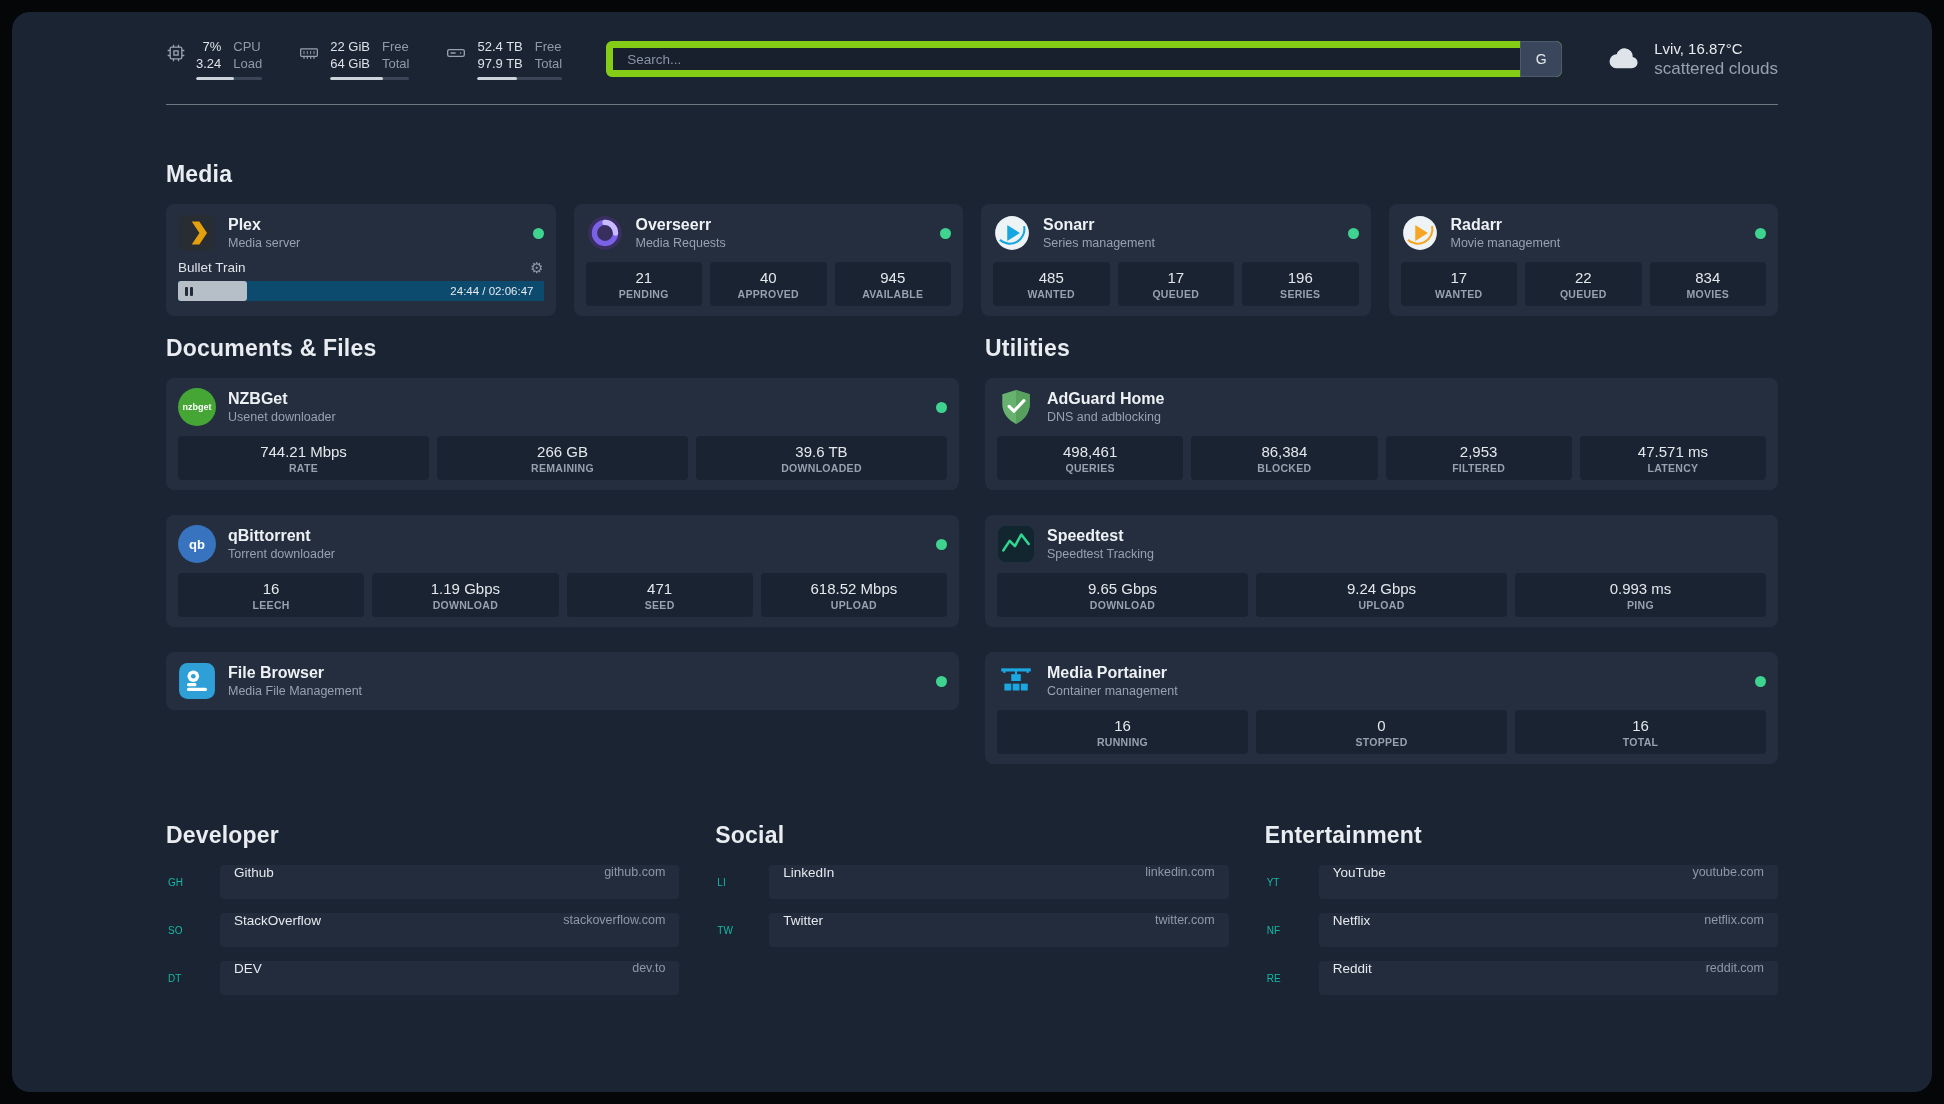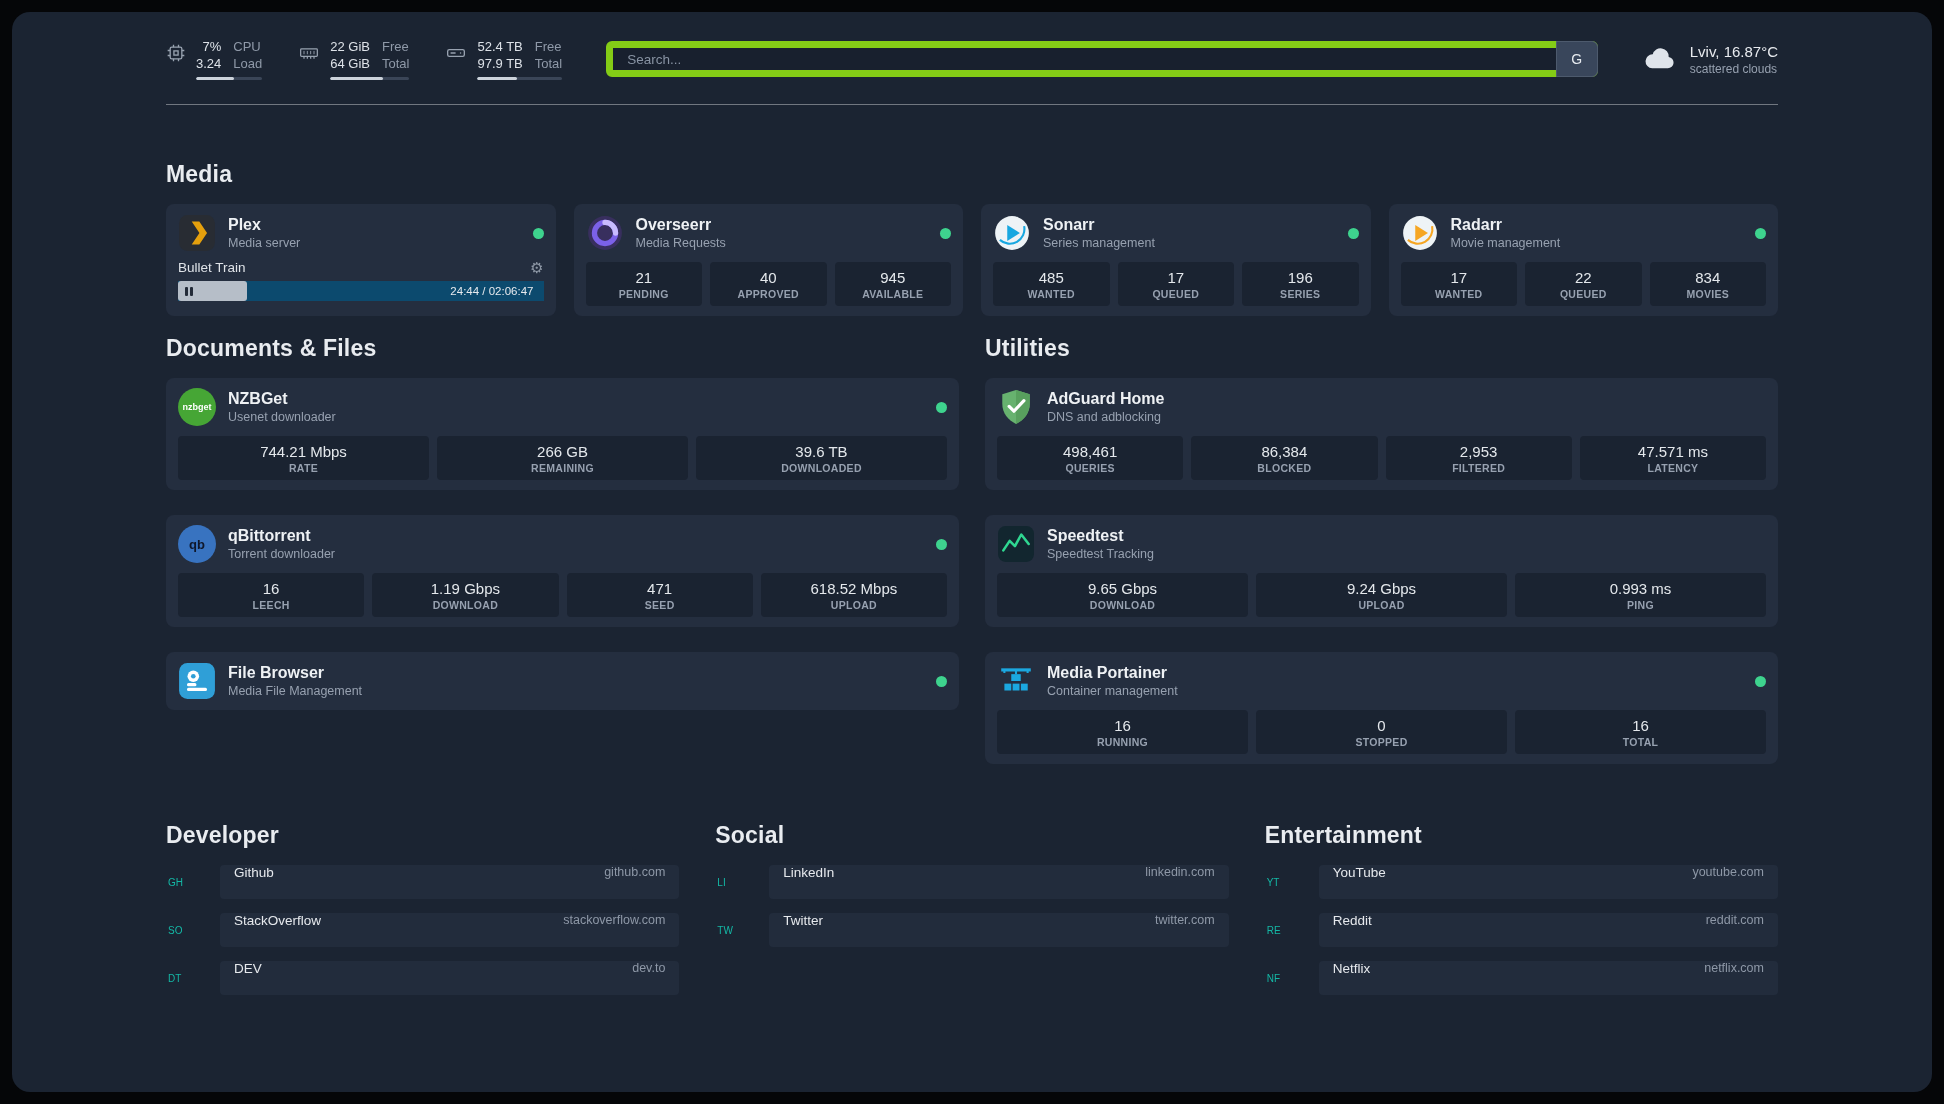--- a/index.html
+++ b/index.html
@@ -17,40 +17,40 @@
   .res-vals{text-align:right;color:#dde2e8;font-size:13px;line-height:17px}
   .res-labels{color:#8f99a8;font-size:13px;line-height:17px}
   .res-bar{height:3px;background:#3a4557;border-radius:2px;overflow:hidden}
   .res-fill{height:100%;background:#ccd3db;border-radius:2px}
   .search{flex:1;margin:0 44px;position:relative;height:36px}
   .search input{width:100%;height:100%;background:#18202e;border:7px solid #84cc16;border-radius:6px;color:#dfe4ea;font-size:13.5px;padding:0 56px 0 14px;outline:none;font-family:inherit}
   .search input::placeholder{color:#8893a3}
   .search-btn{position:absolute;right:0;top:0;height:100%;width:42px;background:#39465b;border:1px solid #4d5a6d;border-radius:0 6px 6px 0;color:#e6eaef;font-size:14px;font-family:inherit;cursor:pointer}
   .weather{display:flex;align-items:center;gap:12px}
   .w-loc{color:#e8ebef;font-size:15px}
-  .w-cond{color:#97a1b0;font-size:12px;margin-top:2px}
+  .w-cond{color:#97a1b0;font-size:17px;margin-top:2px}
   .divider{border:none;border-top:1px solid rgba(255,255,255,.38);margin-top:24px}
 
   
   h2{color:#e9ecf0;font-size:23px;font-weight:600;letter-spacing:.2px}
   .section-media{margin-top:56px}
   .media-grid{display:grid;grid-template-columns:repeat(4,1fr);gap:18px;margin-top:16px}
   .two-col{display:grid;grid-template-columns:1fr 1fr;gap:26px;margin-top:19px}
   .card-stack{display:flex;flex-direction:column;gap:25px;margin-top:16px}
 
   
   .card{background:#242e3f;border-radius:8px;padding:10px 12px}
   .card-head{display:flex;align-items:center;gap:12px}
   .svc-icon{width:38px;height:38px;flex:none}
   .svc-icon svg{display:block}
   .icon-circle{width:38px;height:38px;border-radius:50%;display:flex;align-items:center;justify-content:center}
   .nzb{background:#46a635}
   .nzb span{color:#fff;font-size:9px;font-weight:700}
   .qb{background:#3873c0}
-  .qb span{color:#0f172a;font-size:13px;font-weight:700}
+  .qb span{color:#ffffff;font-size:13px;font-weight:700}
   .svc-name{color:#eef1f4;font-size:16px;font-weight:600}
   .svc-sub{color:#97a1b0;font-size:12.5px;margin-top:2px}
   .dot{width:11px;height:11px;background:#3ed38e;border-radius:50%;margin-left:auto;flex:none}
   .stats{display:flex;gap:8px;margin-top:10px}
   .stat{flex:1;background:#1a2331;border-radius:4px;text-align:center;padding:7px 2px 6px}
   .stat-value{color:#e4e8ec;font-size:15px}
   .stat-label{color:#97a1b0;font-size:10.5px;font-weight:700;letter-spacing:.3px;margin-top:2px}
 
   
   .player{margin-top:8px}
@@ -550,31 +550,31 @@
         <h2>Entertainment</h2>
         <div class="bm-rows">
           <div class="bm-row">
             <span class="bm-abbr">YT</span>
             <a class="bm-pill">
               <span class="bm-name">YouTube</span>
               <span class="bm-url">youtube.com</span>
             </a>
           </div>
           <div class="bm-row">
+            <span class="bm-abbr">NF</span>
+            <a class="bm-pill">
+              <span class="bm-name">Netflix</span>
+              <span class="bm-url">netflix.com</span>
+            </a>
+          </div>
+          <div class="bm-row">
             <span class="bm-abbr">RE</span>
             <a class="bm-pill">
               <span class="bm-name">Reddit</span>
               <span class="bm-url">reddit.com</span>
             </a>
           </div>
-          <div class="bm-row">
-            <span class="bm-abbr">NF</span>
-            <a class="bm-pill">
-              <span class="bm-name">Netflix</span>
-              <span class="bm-url">netflix.com</span>
-            </a>
-          </div>
         </div>
       </div>
     </div>
 
   </div>
 </div>
 
 </body></html>

